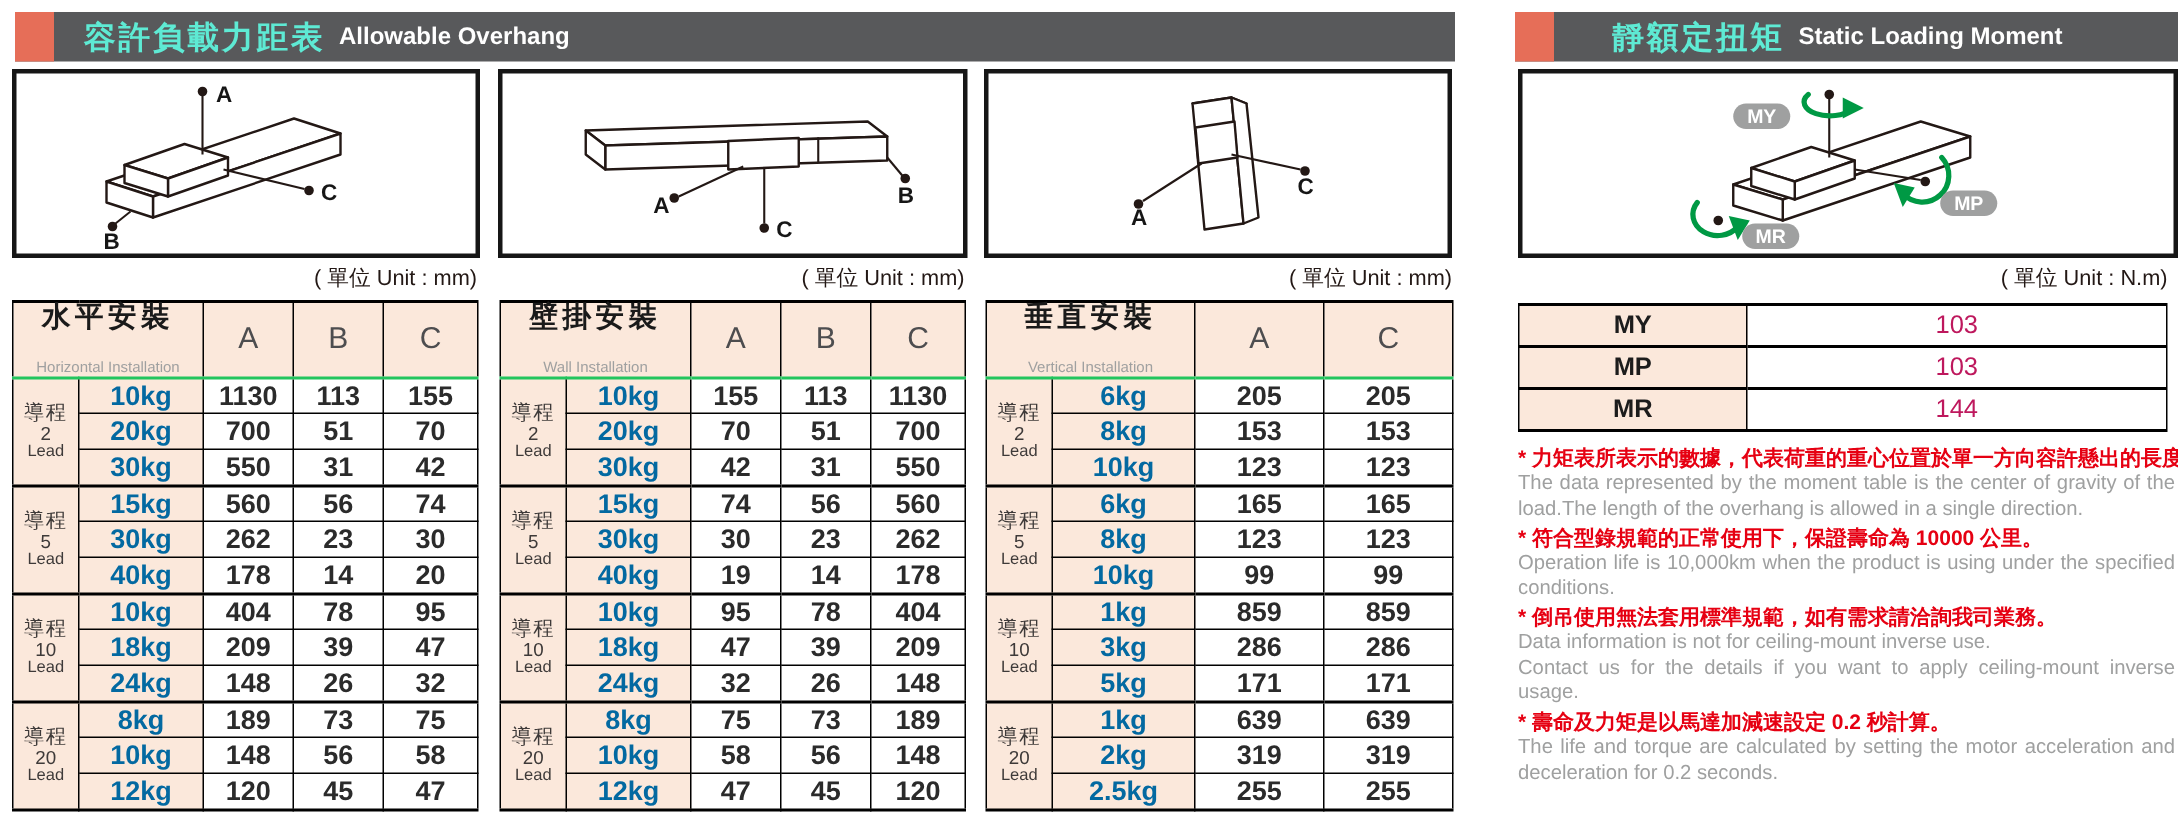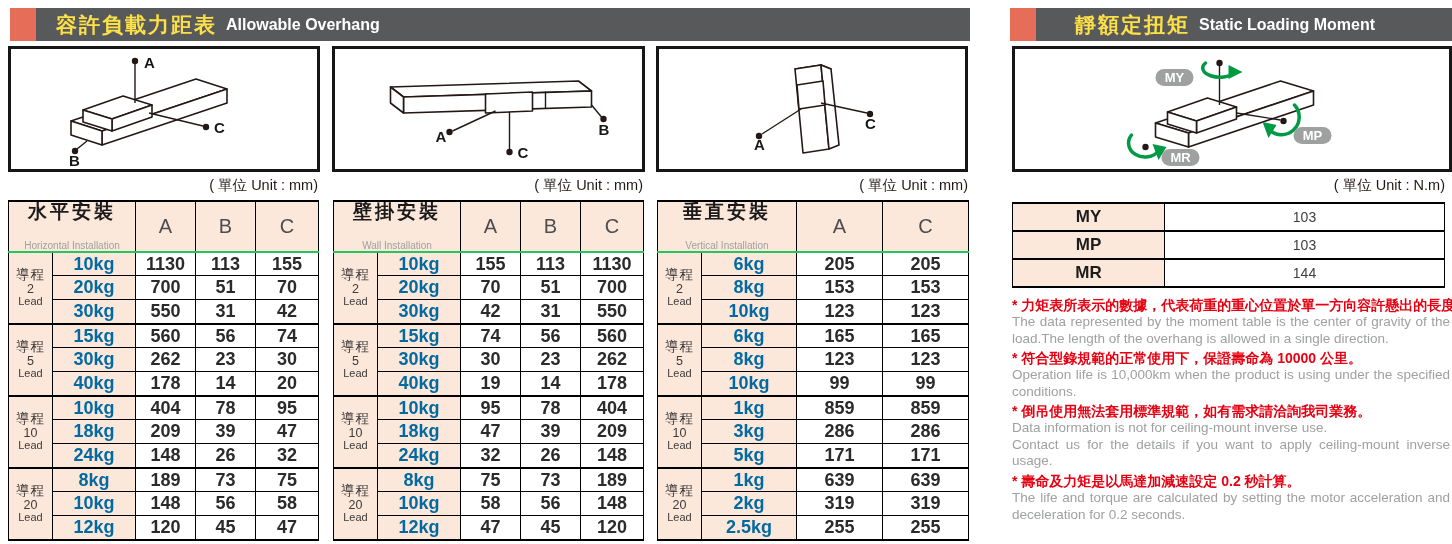--- a/index.html
+++ b/index.html
@@ -2,21 +2,21 @@
 <html><head>
 <meta charset="utf-8">
 <style>
   * { box-sizing: border-box; }
   html,body { margin:0; padding:0; background:#fff; }
   body { width:1452px; height:544px; position:relative; font-family:"Liberation Sans", sans-serif; color:#231815; overflow:hidden; }
 
   
   .hdr-bar { position:absolute; height:33px; background:#58595b; display:flex; align-items:center; }
   .hdr-accent { position:absolute; left:0; top:0; width:26px; height:33px; background:#e66e58; }
-  .hdr-zh { color:#fde047; font-weight:bold; font-size:21px; letter-spacing:2px; margin-left:46px; white-space:nowrap; }
+  .hdr-zh { color:#5eead4; font-weight:bold; font-size:21px; letter-spacing:2px; margin-left:46px; white-space:nowrap; }
   .hdr-en { color:#fff; font-weight:bold; font-size:16px; margin-left:9px; white-space:nowrap; }
 
   
   .dia-box { position:absolute; top:46px; height:126px; border:3px solid #161616; background:#fff; }
   .dia-box svg { display:block; width:100%; height:100%; }
 
   .unit-label { position:absolute; top:176px; height:18px; font-size:14.5px; color:#231815; text-align:right; }
 
   
   .table-wrap { position:absolute; top:200px; }
@@ -37,21 +37,21 @@
   .overhang td.load-cell { background:#fbe8db; font-weight:bold; font-size:18px; color:#0369a1; }
   .overhang td.val-cell { background:#fff; font-weight:bold; font-size:18px; color:#2b2b2b; }
 
   
   table.moment { position:absolute; left:1012px; top:202px; width:433px; border-collapse:collapse; table-layout:fixed;
     border-top:2px solid #000; border-bottom:2px solid #000;
     border-left:1px solid #000; border-right:1px solid #000; }
   .moment td { border:1px solid #000; height:28px; text-align:center; vertical-align:middle; padding:0; }
   .moment tr + tr td { border-top:2px solid #000; }
   .moment td.mlabel { width:152px; background:#fbe8db; font-weight:bold; font-size:17px; color:#1c1c1c; }
-  .moment td.mval { font-size:14px; color:#404040; }
+  .moment td.mval { font-size:17px; color:#be185d; }
 
   
   .notes { position:absolute; left:1012px; top:294px; width:438px; }
   .note-zh { color:#e60012; font-weight:bold; font-size:14px; line-height:1.3; margin-top:2px; white-space:nowrap; }
   .note-en { color:#9fa0a0; font-size:13.5px; line-height:1.22; text-align:justify; white-space:pre-line; }
 
   
   .ln { stroke:#231815; stroke-width:1.4; fill:none; }
   .face { fill:#fff; stroke:#231815; stroke-width:1.6; stroke-linejoin:round; }
   .dot { fill:#231815; }

